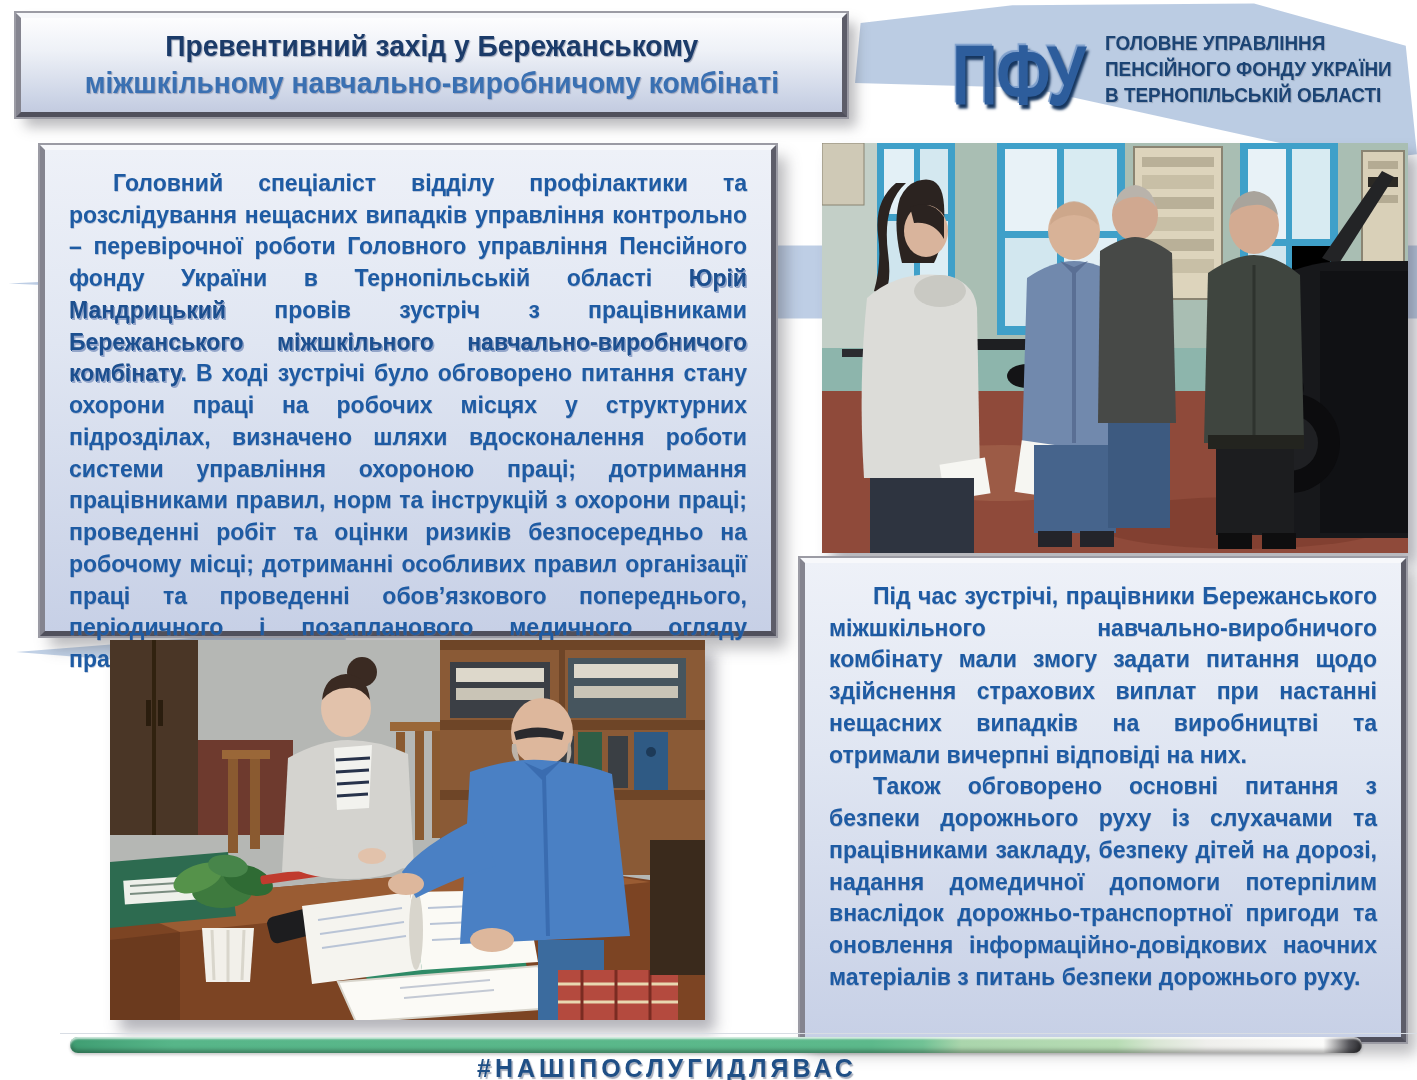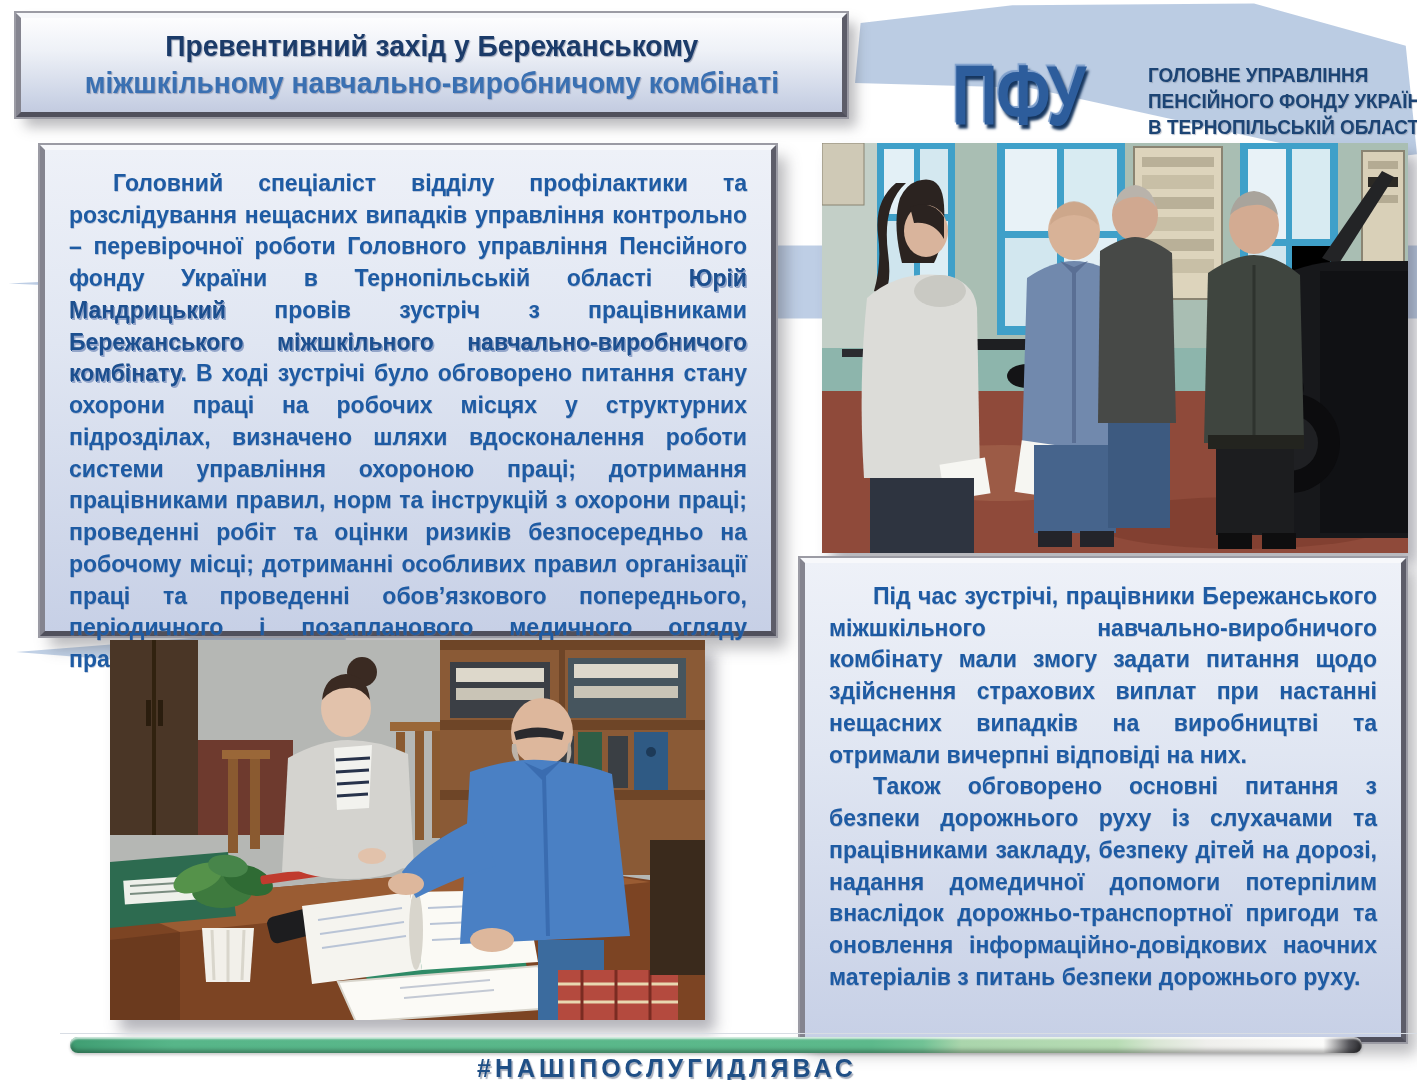--- a/index.html
+++ b/index.html
@@ -32,21 +32,21 @@
     border-color:#f7f8fb #5d5d69 #50505c #84848f;
     box-shadow:0 0 0 2px #9b9ba4, 9px 10px 12px rgba(60,60,70,.35);
     background:linear-gradient(180deg,#fdfdfe 0%,#eef1f7 35%,#ccd4e6 85%,#c3cbe0 100%);
     display:flex;flex-direction:column;justify-content:center;align-items:center;
     box-sizing:border-box;
   }
   .title-line{font-weight:bold;font-size:29px;line-height:37px;transform:scaleX(.97);white-space:nowrap;}
   .title-line.l1{color:#1b3b69;text-shadow:1px 1px 1px rgba(90,100,130,.55);}
   .title-line.l2{color:#3a70b2;text-shadow:1px 1px 1px rgba(90,100,130,.45);}
   
-  .logo{position:absolute;left:952px;top:30px;width:440px;height:110px;display:flex;align-items:flex-end;gap:43px;}
+  .logo{position:absolute;left:952px;top:30px;width:440px;height:110px;display:flex;align-items:flex-start;}
   .logo-acronym{
     font-size:86px;font-weight:bold;color:#2d5d9c;line-height:90px;
     transform:scaleX(.74);transform-origin:left center;
     text-shadow:-2px -2px 1px #7fa0cc, 3px 4px 3px #16365f;
     letter-spacing:-2px;
   }
   .logo-org{margin-left:-26px;display:flex;flex-direction:column;}
   .logo-org div{
     font-size:21px;font-weight:bold;color:#1c4474;line-height:26px;
     transform:scaleX(.9);transform-origin:left center;white-space:nowrap;

